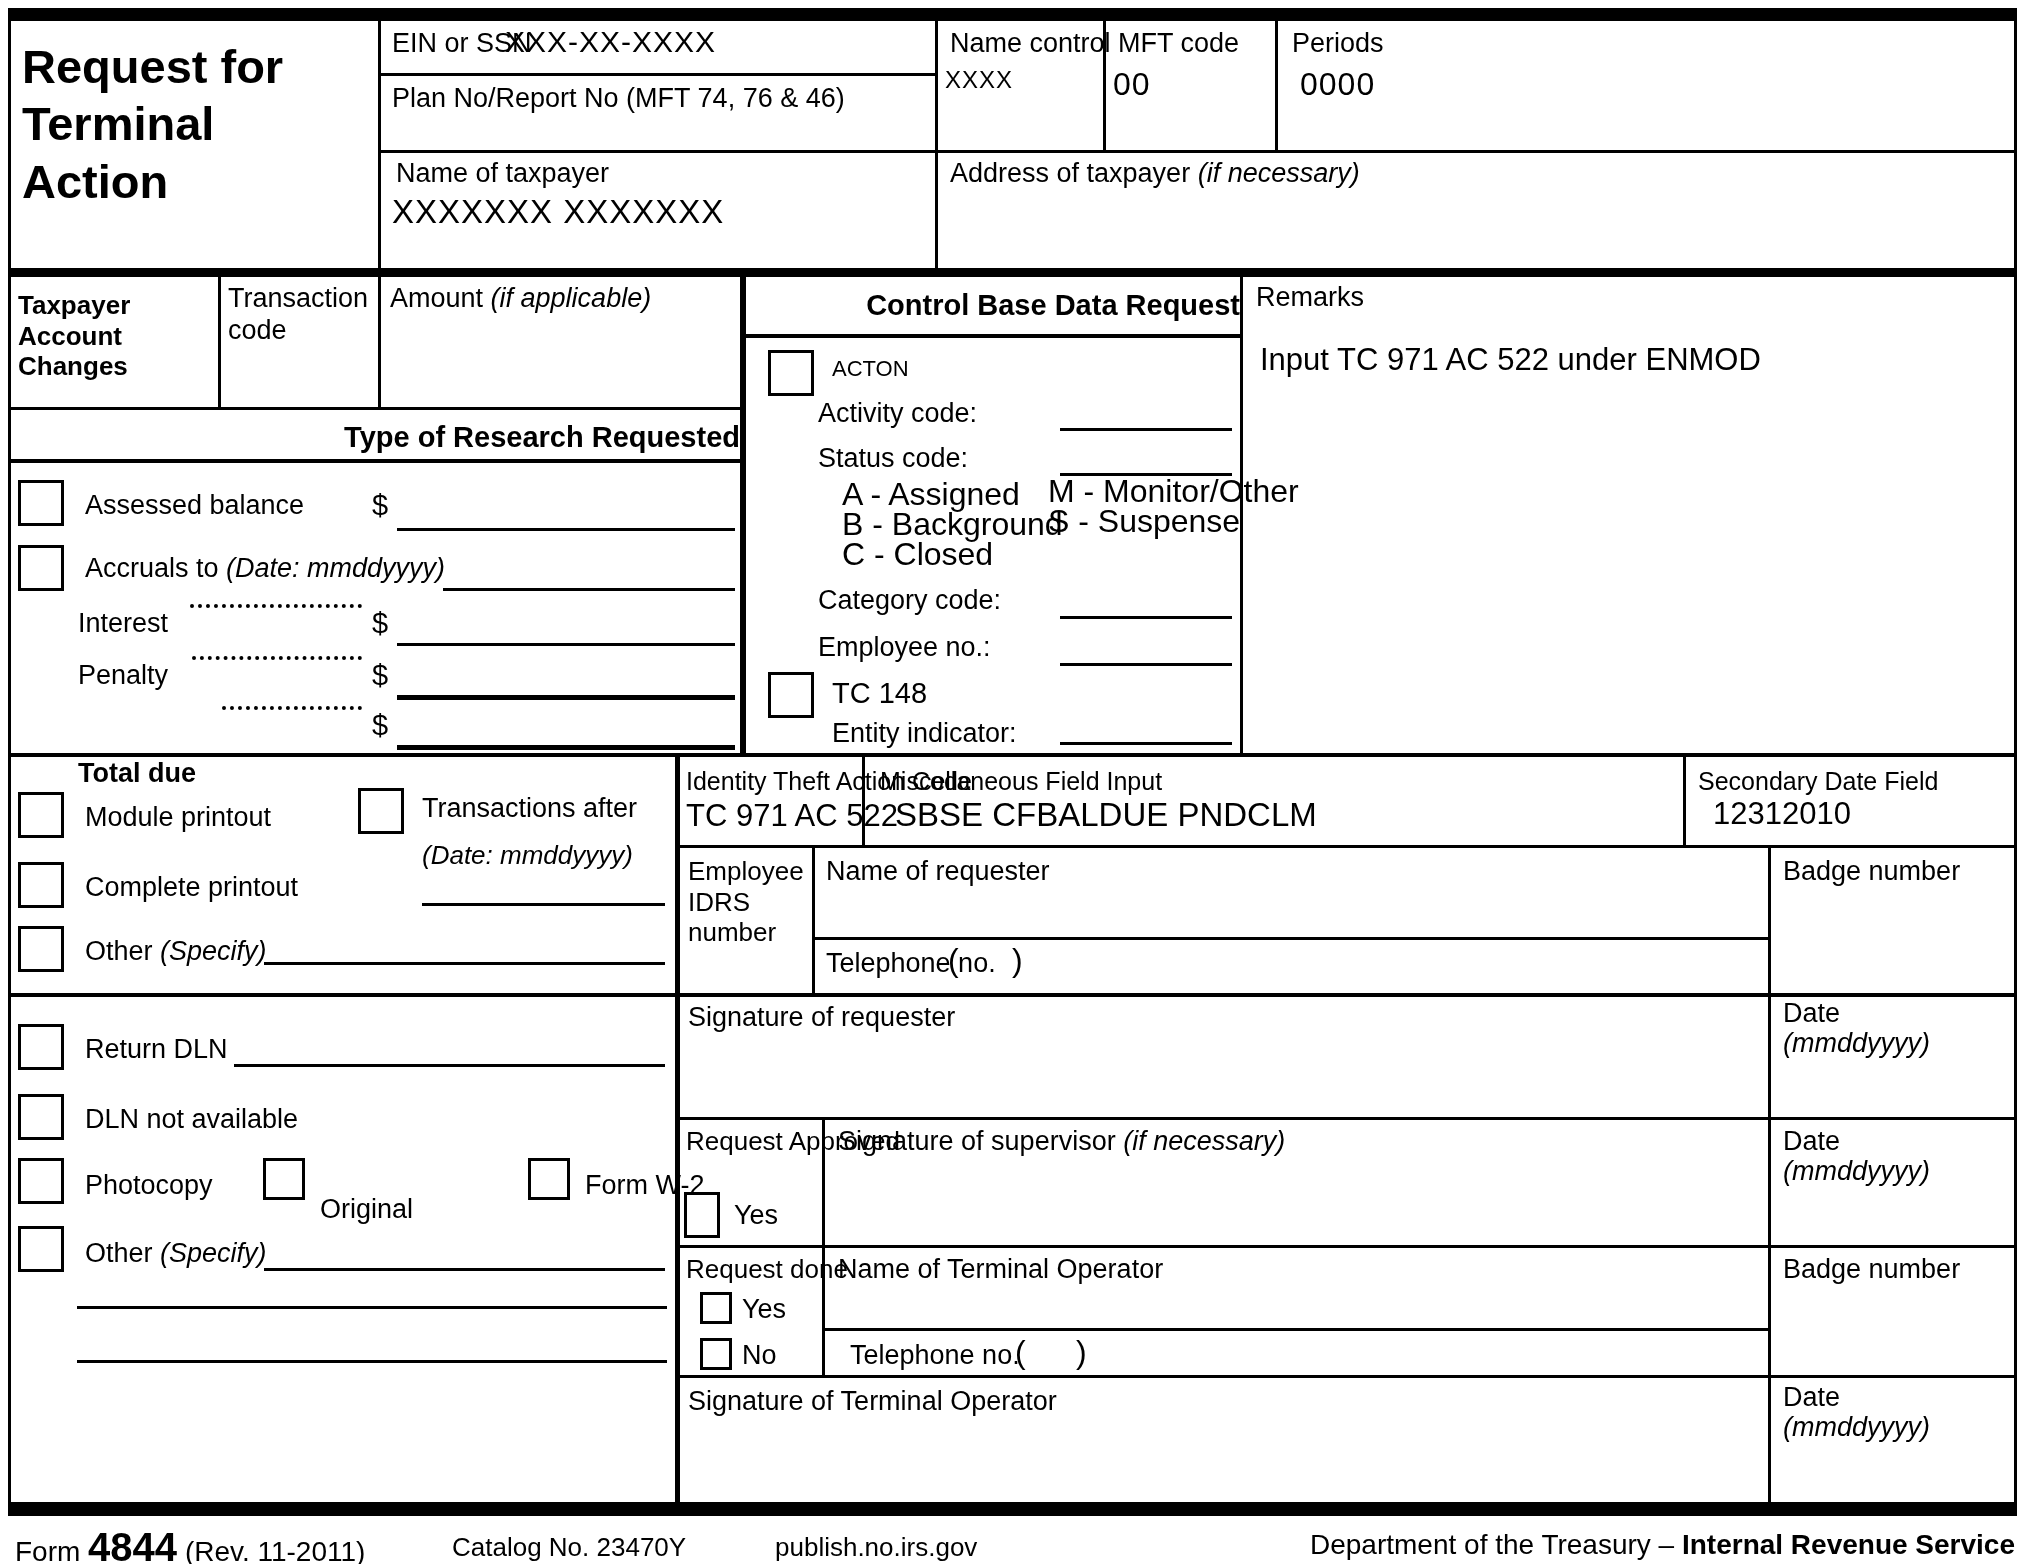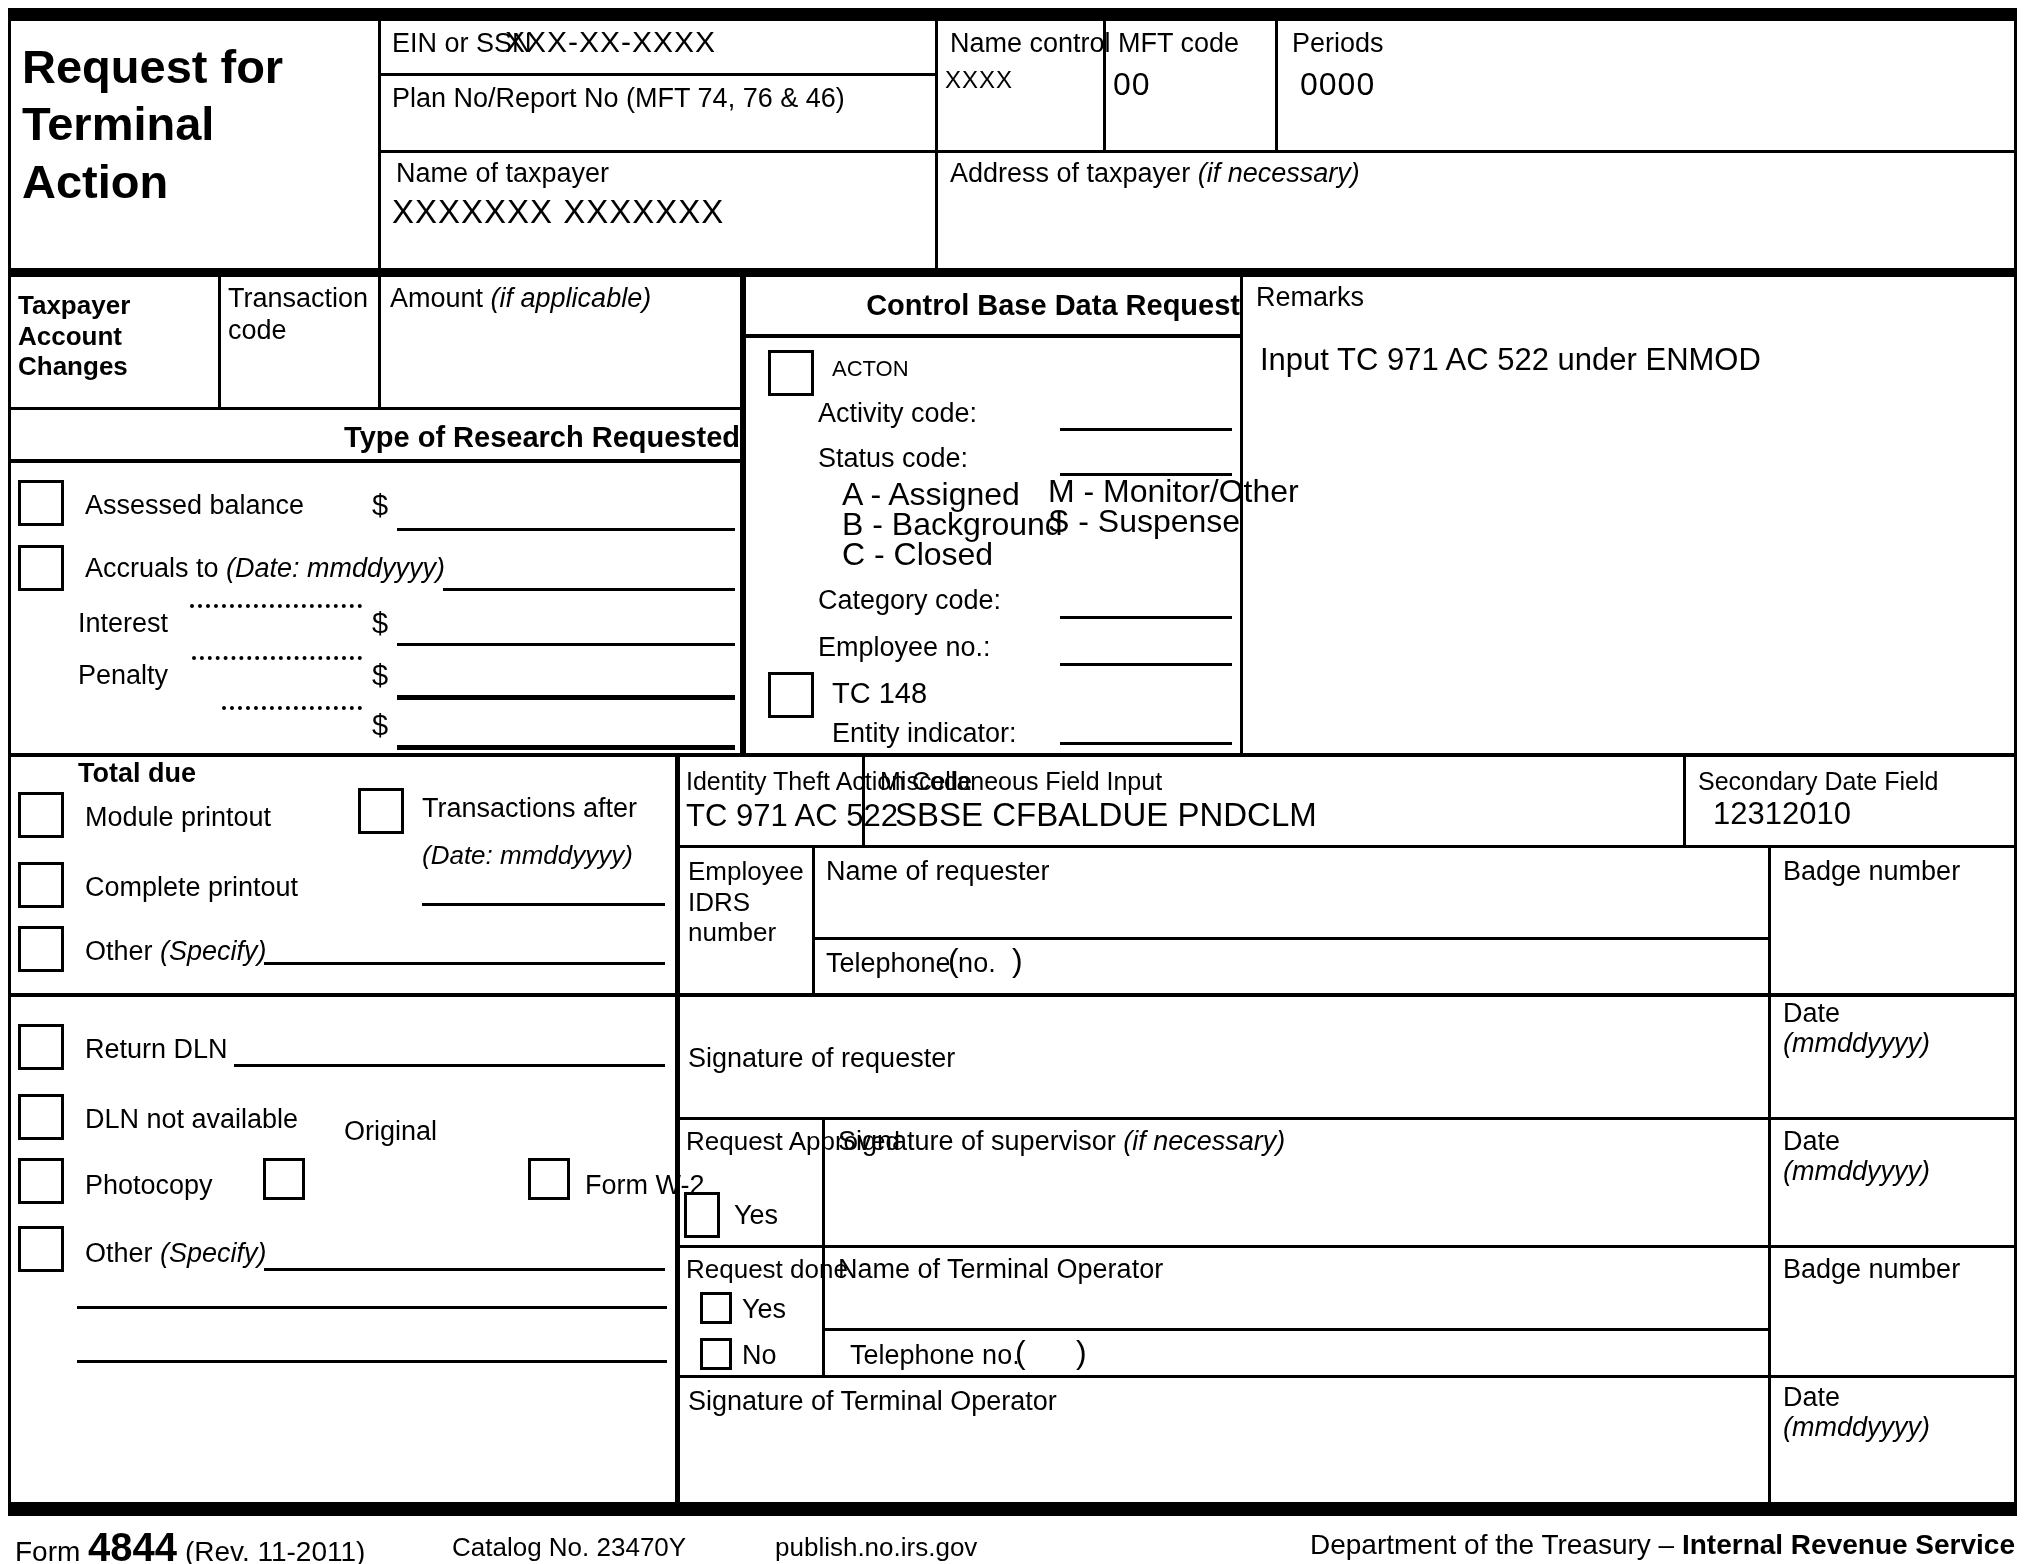--- a/index.html
+++ b/index.html
@@ -113,21 +113,21 @@
   <div class="hl" style="left:8px;top:993px;width:2007px;height:4px;"></div>
 
   <span class="cb" style="left:18px;top:1024px;width:46px;height:46px;"></span>
   <div class="lbl" style="left:85px;top:1034px;">Return DLN</div>
   <div class="ul" style="left:234px;top:1064px;width:431px;"></div>
   <span class="cb" style="left:18px;top:1094px;width:46px;height:46px;"></span>
   <div class="lbl" style="left:85px;top:1104px;">DLN not available</div>
   <span class="cb" style="left:18px;top:1158px;width:46px;height:46px;"></span>
   <div class="lbl" style="left:85px;top:1170px;">Photocopy</div>
   <span class="cb" style="left:263px;top:1158px;width:42px;height:42px;"></span>
-  <div class="lbl" style="left:320px;top:1116px;margin-left:24px;">Original</div>
+  <div class="lbl" style="left:320px;top:1194px;">Original</div>
   <span class="cb" style="left:528px;top:1158px;width:42px;height:42px;"></span>
   <div class="lbl" style="left:585px;top:1170px;">Form W-2</div>
   <span class="cb" style="left:18px;top:1226px;width:46px;height:46px;"></span>
   <div class="lbl" style="left:85px;top:1238px;">
     <span>Other</span>
     <span class="i">(Specify)</span>
   </div>
   <div class="ul" style="left:264px;top:1268px;width:401px;"></div>
   <div class="ul" style="left:77px;top:1306px;width:590px;"></div>
   <div class="ul" style="left:77px;top:1360px;width:590px;"></div>
@@ -174,21 +174,21 @@
   <div class="vl" style="left:1768px;top:845px;height:272px;"></div>
   <div class="hl" style="left:812px;top:937px;width:956px;"></div>
   <div class="lbl wrap" style="left:688px;top:856px;width:125px;font-size:26px;">Employee IDRS number</div>
   <div class="lbl" style="left:826px;top:856px;">Name of requester</div>
   <div class="lbl" style="left:826px;top:948px;">Telephone no.</div>
   <div class="lbl" style="left:948px;top:942px;font-size:32px;">(</div>
   <div class="lbl" style="left:1012px;top:942px;font-size:32px;">)</div>
   <div class="lbl" style="left:1783px;top:856px;">Badge number</div>
 
   <div class="hl" style="left:675px;top:1117px;width:1340px;"></div>
-  <div class="lbl" style="left:688px;top:1002px;margin-top:41px;">Signature of requester</div>
+  <div class="lbl" style="left:688px;top:1002px;">Signature of requester</div>
   <div class="lbl" style="left:1783px;top:998px;">Date</div>
   <div class="lbl i" style="left:1783px;top:1028px;">(mmddyyyy)</div>
 
   <div class="vl" style="left:822px;top:1117px;height:128px;"></div>
   <div class="vl" style="left:1768px;top:1117px;height:128px;"></div>
   <div class="hl" style="left:675px;top:1245px;width:1340px;"></div>
   <div class="lbl" style="left:686px;top:1126px;font-size:26px;">Request Approved</div>
   <span class="cb" style="left:684px;top:1192px;width:36px;height:46px;"></span>
   <div class="lbl" style="left:734px;top:1200px;">Yes</div>
   <div class="lbl" style="left:838px;top:1126px;">

